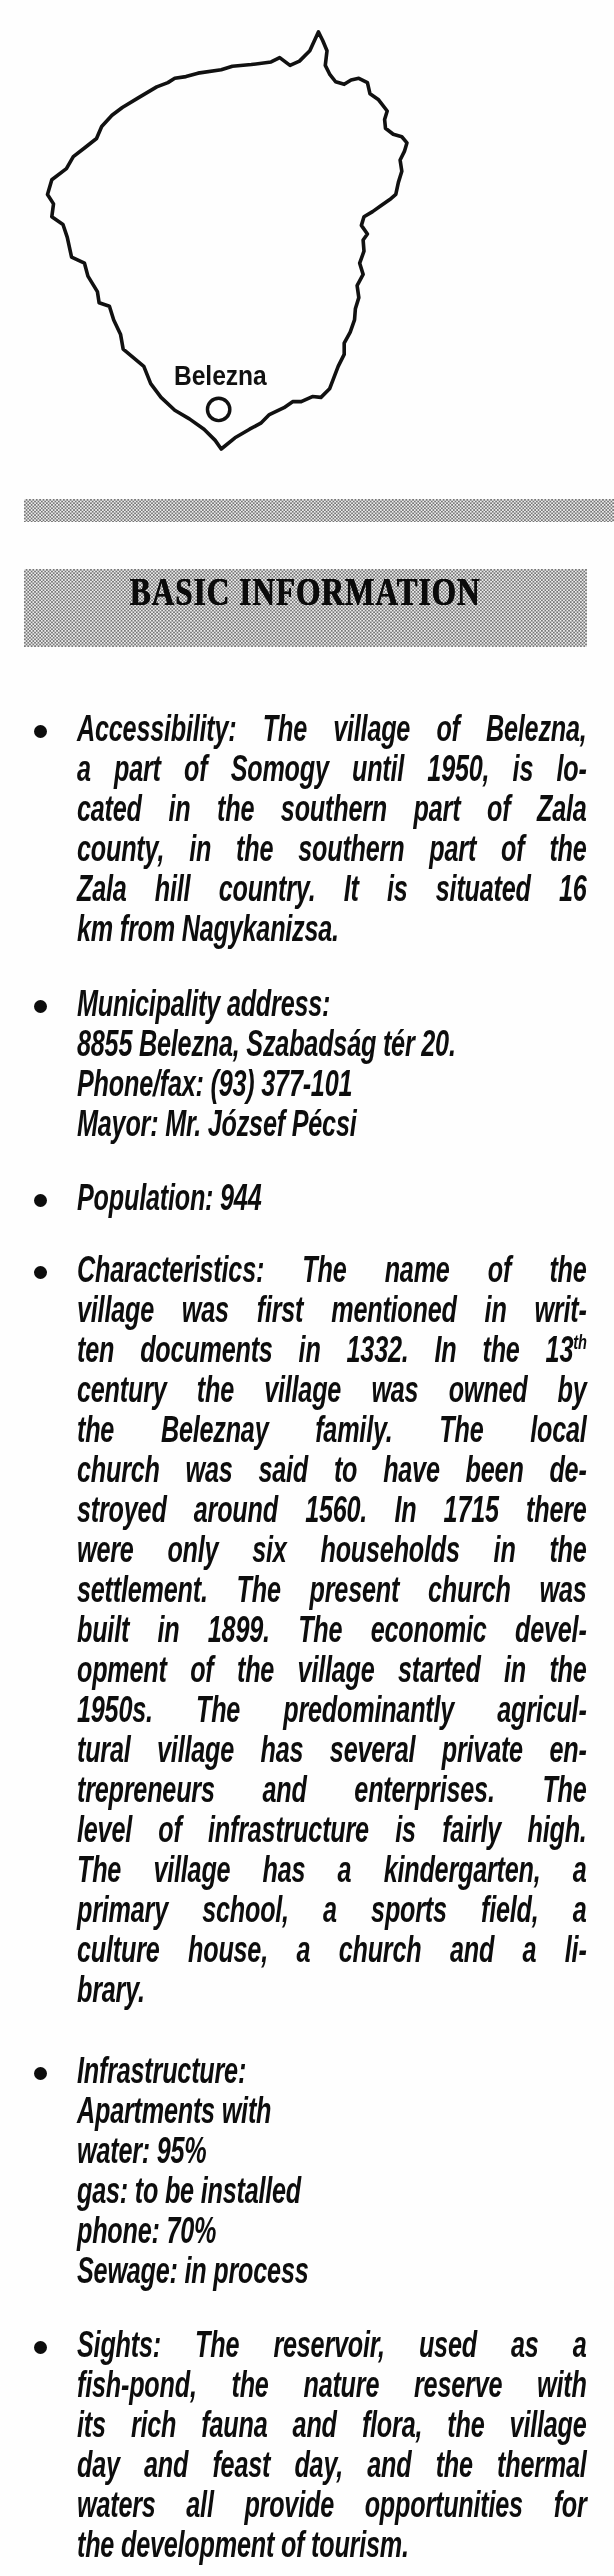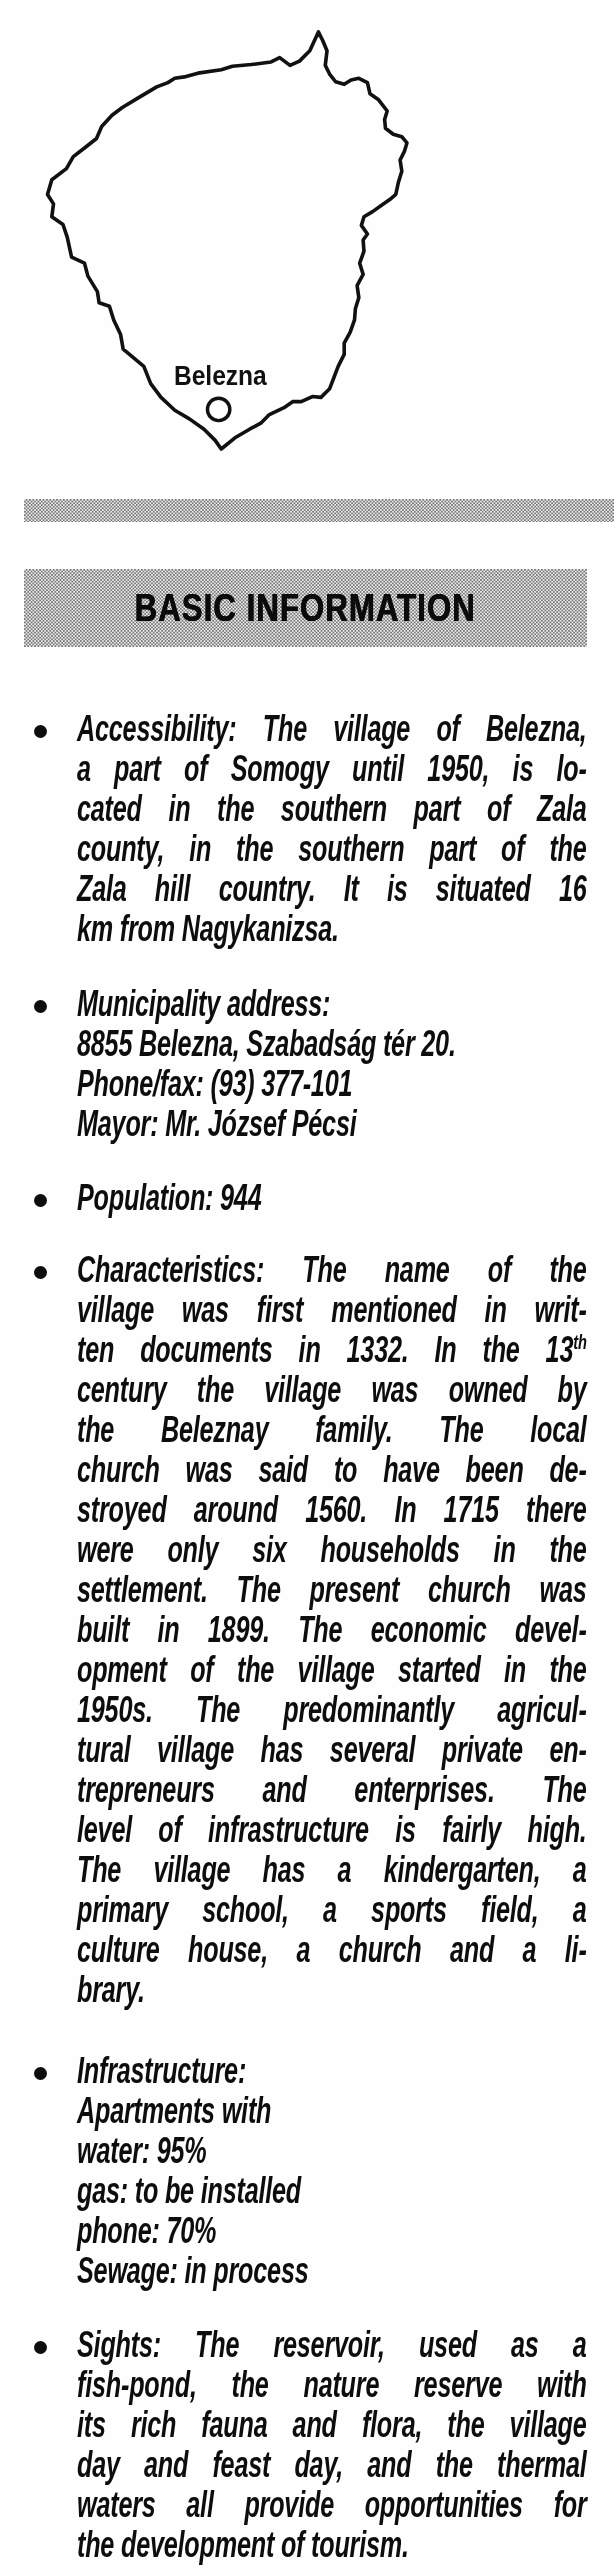--- a/index.html
+++ b/index.html
@@ -18,21 +18,21 @@
   .map-marker{fill:#fff;stroke:#111;stroke-width:4;}
   
   .halftone{
     background:
       repeating-conic-gradient(#777 0% 25%, #ededed 25% 50%);
     background-size:3.4px 3.4px;
   }
   #divider-bar{position:absolute;left:24px;top:499px;width:591px;height:23px;}
   #section-header{
     position:absolute;left:24px;top:569px;width:563px;height:78px;
-    display:flex;align-items:center;justify-content:center;
+    display:flex;align-items:flex-start;justify-content:center;font-family:Liberation Serif, serif;
   }
   #section-header .hdr-text{
     font-size:39px;font-weight:bold;color:#0b0b0b;
     letter-spacing:1.3px;
     transform:scaleX(0.80);
     white-space:nowrap;
     text-shadow:0.4px 0 #0b0b0b, -0.4px 0 #0b0b0b;
   }
   
   #sections{position:absolute;left:0;top:0;width:615px;height:1944px;}

